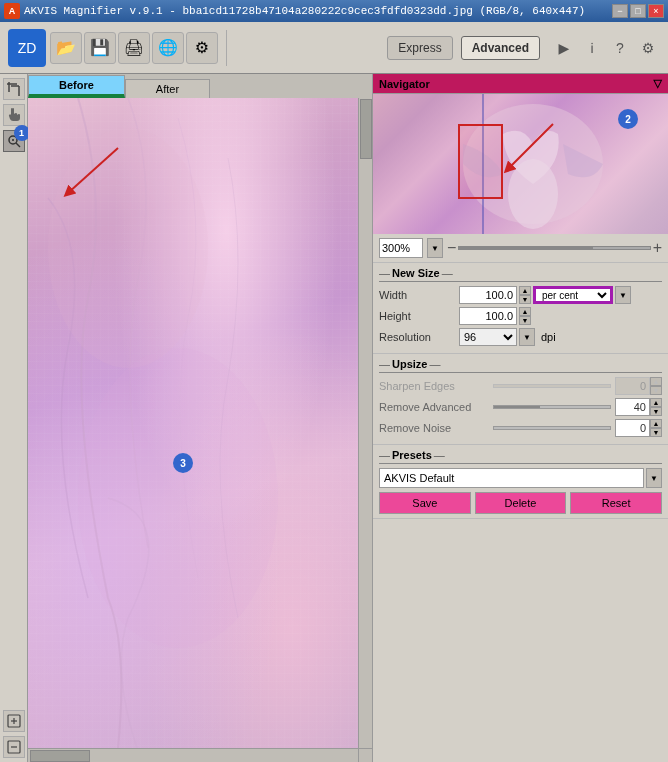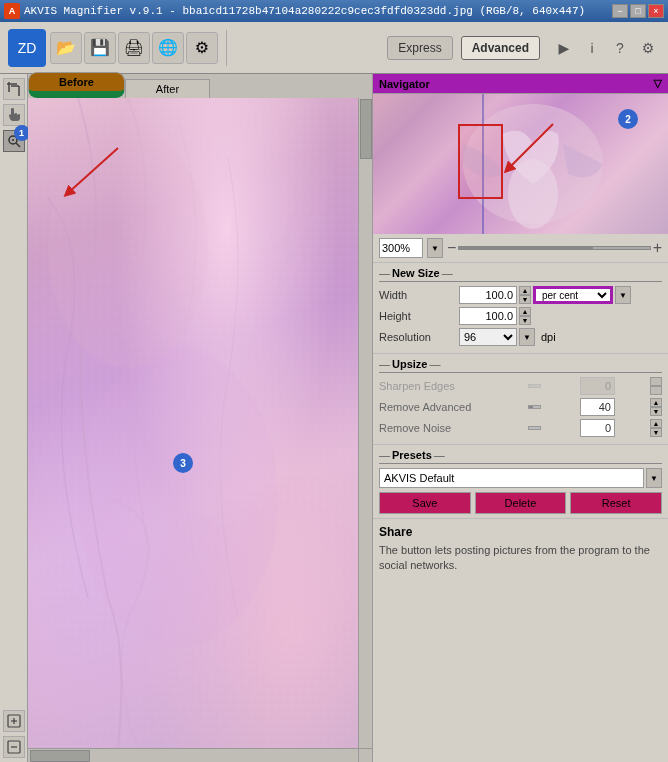--- a/index.html
+++ b/index.html
@@ -151,24 +151,23 @@
     }
     .canvas-tab {
       padding: 3px 30px;
       background: #c8c4bc;
       border: 1px solid #999;
       border-bottom: none;
       cursor: pointer;
       font-size: 11px;
     }
     .canvas-tab.active {
-      background: #a16207;
-      border-bottom: 7px solid #15803d;
+      background: #7dd3fc;
+      border-bottom: 4px solid #15803d;
       font-weight: bold;
-      border-radius: 9px;
     }
     #canvas-viewport {
       flex: 1;
       position: relative;
       overflow: hidden;
       background: #808080;
     }
     #canvas-image {
       position: absolute;
       top: 0; left: 0;
@@ -231,21 +230,21 @@
     #right-panel {
       width: 295px;
       background: #d4d0c8;
       display: flex;
       flex-direction: column;
       overflow-y: auto;
     }
 
     
     #navigator-header {
-      background: #a21caf;
+      background: #be185d;
       padding: 3px 6px;
       font-weight: bold;
       font-size: 11px;
       display: flex;
       justify-content: space-between;
       align-items: center;
       border-bottom: 1px solid #999;
     }
     #navigator-view {
       height: 140px;
@@ -385,21 +384,20 @@
       border: 1px solid #999;
       display: flex; align-items: center; justify-content: center;
       cursor: pointer; font-size: 8px;
     }
 
     
     .slider-row {
       display: flex;
       align-items: center;
       margin-bottom: 3px;
-      gap: 35px;
     }
     .slider-label {
       width: 110px;
       font-size: 11px;
       color: #666;
     }
     .mini-slider {
       flex: 1;
       height: 4px;
       background: #bbb;
@@ -440,21 +438,21 @@
       display: flex; align-items: center; justify-content: center;
       cursor: pointer; font-size: 8px;
     }
     .preset-buttons {
       display: flex;
       gap: 4px;
     }
     .preset-btn {
       flex: 1;
       height: 22px;
-      background: #be185d;
+      background: #ec4899;
       border: 1px solid #999;
       font-size: 11px;
       cursor: pointer;
       display: flex; align-items: center; justify-content: center;
     }
 
     
     .share-section {
       padding: 6px;
     }
@@ -765,19 +763,15 @@
         </div>
         <div class="preset-dropdown-btn">▼</div>
       </div>
       <div class="preset-buttons">
         <div class="preset-btn">Save</div>
         <div class="preset-btn">Delete</div>
         <div class="preset-btn">Reset</div>
       </div>
     </div>
 
-    <div class="share-section">
-      <div class="share-title">Share</div>
-      <div class="share-text">The button lets posting pictures from the program to the social networks.</div>
-    </div>
 
   </div>
 </div>
 
 </body></html>

